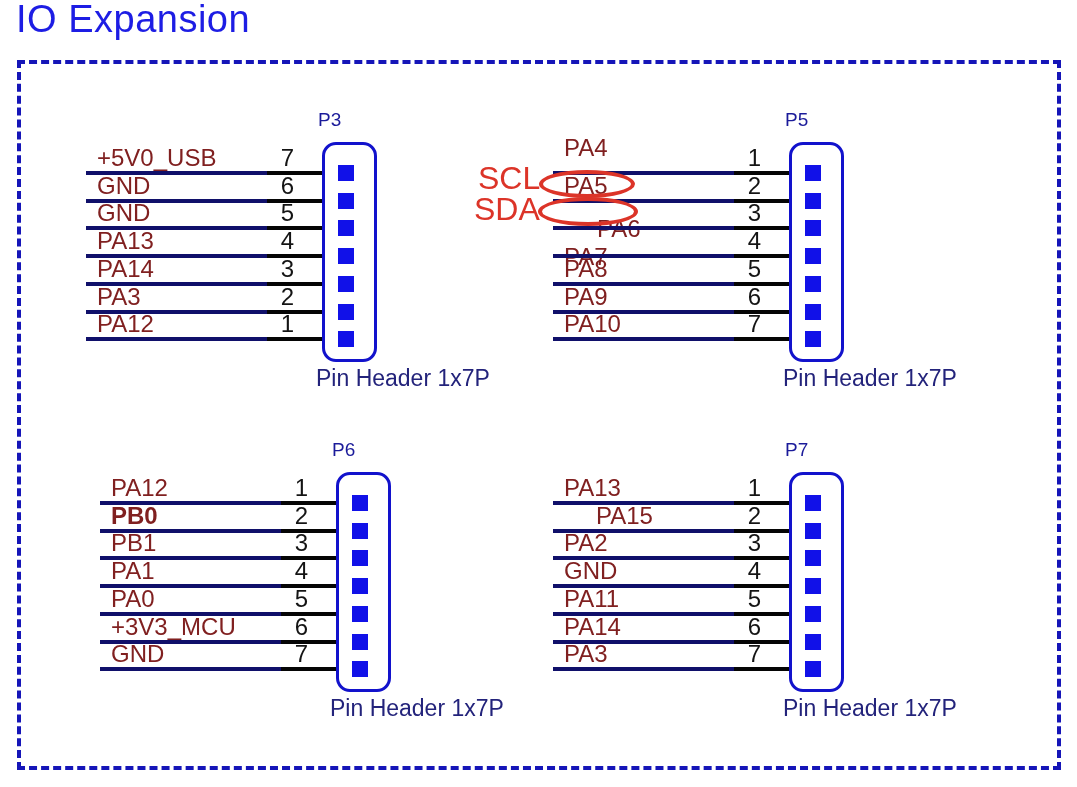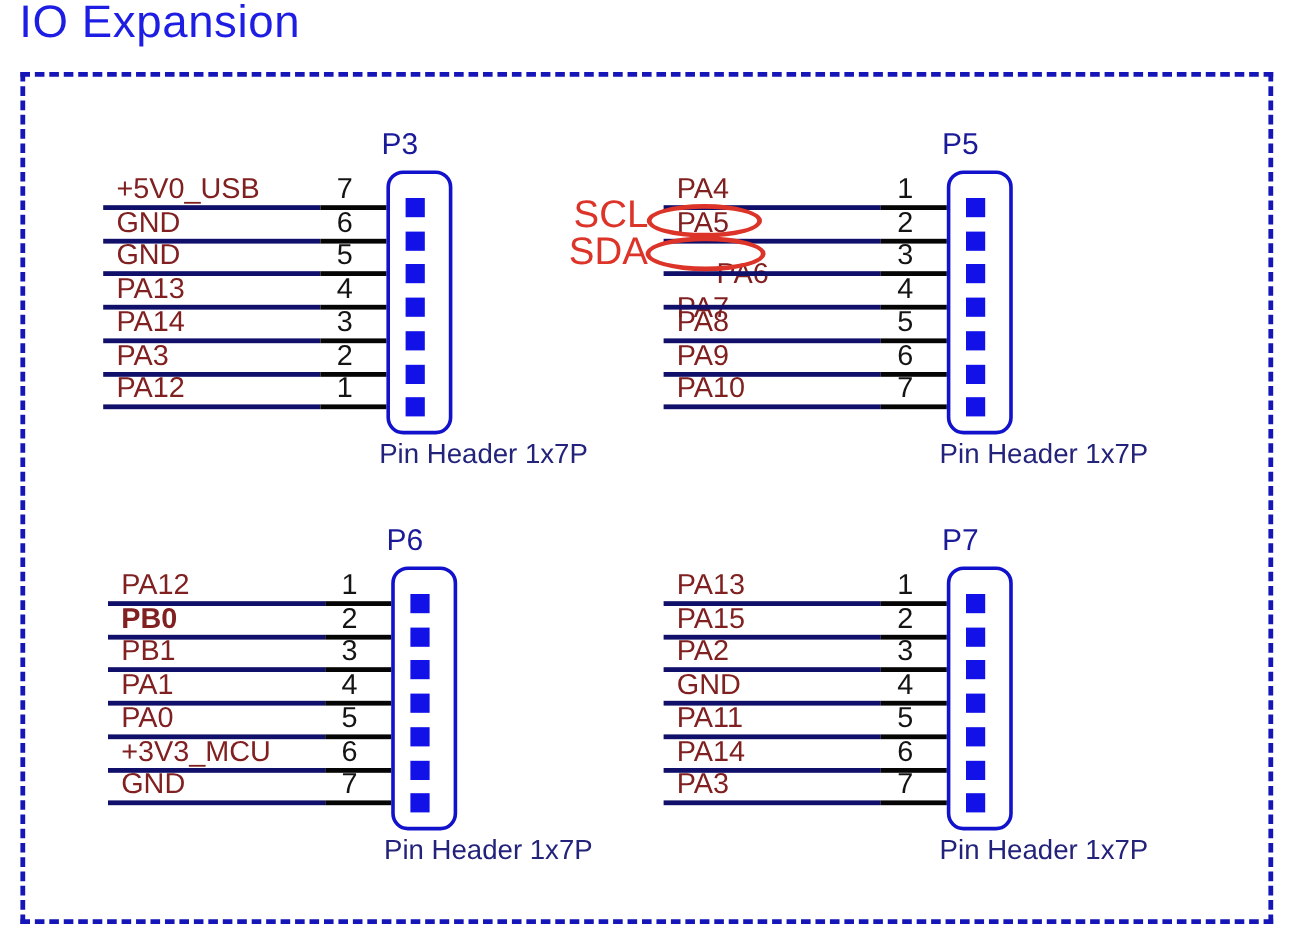--- a/index.html
+++ b/index.html
@@ -11,24 +11,24 @@
     position:absolute;left:16px;top:-4px;font-size:38px;line-height:46px;
     color:var(--title_blue);letter-spacing:0.5px;white-space:nowrap;
   }
   .frame{
     position:absolute;left:17px;top:60px;width:1036px;height:702px;
     border:4px dashed var(--border_blue);
   }
   .header-block{position:absolute;width:300px;height:292px;}
   .pos-p3{left:86px;top:112px;}
   .pos-p5{left:553px;top:112px;}
-  .pos-p6{left:90px;top:442px;}
+  .pos-p6{left:100px;top:442px;}
   .pos-p7{left:553px;top:442px;}
   .refdes{
-    position:absolute;left:232px;top:-4px;font-size:25px;line-height:24px;
+    position:absolute;left:232px;top:-4px;font-size:19px;line-height:24px;
     color:var(--refdes_blue);white-space:nowrap;
   }
   .connector{
     position:absolute;left:236px;top:30px;width:55px;height:220px;
     border:3px solid var(--connector_blue);border-radius:14px;
     background:#ffffff;box-sizing:border-box;
   }
   .pinsq{position:absolute;left:13px;width:16px;height:16px;background:var(--pin_square_blue);}
   .sig{
     position:absolute;left:11px;height:26px;line-height:26px;font-size:24px;
@@ -105,21 +105,21 @@
     <div class="connector">
         <div class="pinsq" style="top: 20px;"></div>
         <div class="pinsq" style="top: 48px;"></div>
         <div class="pinsq" style="top: 75px;"></div>
         <div class="pinsq" style="top: 103px;"></div>
         <div class="pinsq" style="top: 131px;"></div>
         <div class="pinsq" style="top: 159px;"></div>
         <div class="pinsq" style="top: 186px;"></div>
       </div>
     <div class="partlabel">Pin Header 1x7P</div>
-  <div class="sig" style="top: 33px;">PA4</div>
+  <div class="sig" style="top: 23px;">PA4</div>
       <div class="wire-n" style="top: 59px;"></div>
       <div class="wire-b" style="top: 59px;"></div>
       <div class="pnum" style="top: 33px;">1</div>
       <div class="sig" style="top: 61px;">PA5</div>
       <div class="wire-n" style="top: 87px;"></div>
       <div class="wire-b" style="top: 87px;"></div>
       <div class="pnum" style="top: 61px;">2</div>
       <div class="sig" style="top: 104px; margin-left: 33px;">PA6</div>
       <div class="wire-n" style="top: 114px;"></div>
       <div class="wire-b" style="top: 114px;"></div>
@@ -193,21 +193,21 @@
         <div class="pinsq" style="top: 103px;"></div>
         <div class="pinsq" style="top: 131px;"></div>
         <div class="pinsq" style="top: 159px;"></div>
         <div class="pinsq" style="top: 186px;"></div>
       </div>
     <div class="partlabel">Pin Header 1x7P</div>
   <div class="sig" style="top: 33px;">PA13</div>
       <div class="wire-n" style="top: 59px;"></div>
       <div class="wire-b" style="top: 59px;"></div>
       <div class="pnum" style="top: 33px;">1</div>
-      <div class="sig" style="top: 61px;">PA15</div>
+      <div class="sig" style="top: 61px; margin-left: 32px;">PA15</div>
       <div class="wire-n" style="top: 87px;"></div>
       <div class="wire-b" style="top: 87px;"></div>
       <div class="pnum" style="top: 61px;">2</div>
       <div class="sig" style="top: 88px;">PA2</div>
       <div class="wire-n" style="top: 114px;"></div>
       <div class="wire-b" style="top: 114px;"></div>
       <div class="pnum" style="top: 88px;">3</div>
       <div class="sig" style="top: 116px;">GND</div>
       <div class="wire-n" style="top: 142px;"></div>
       <div class="wire-b" style="top: 142px;"></div>

